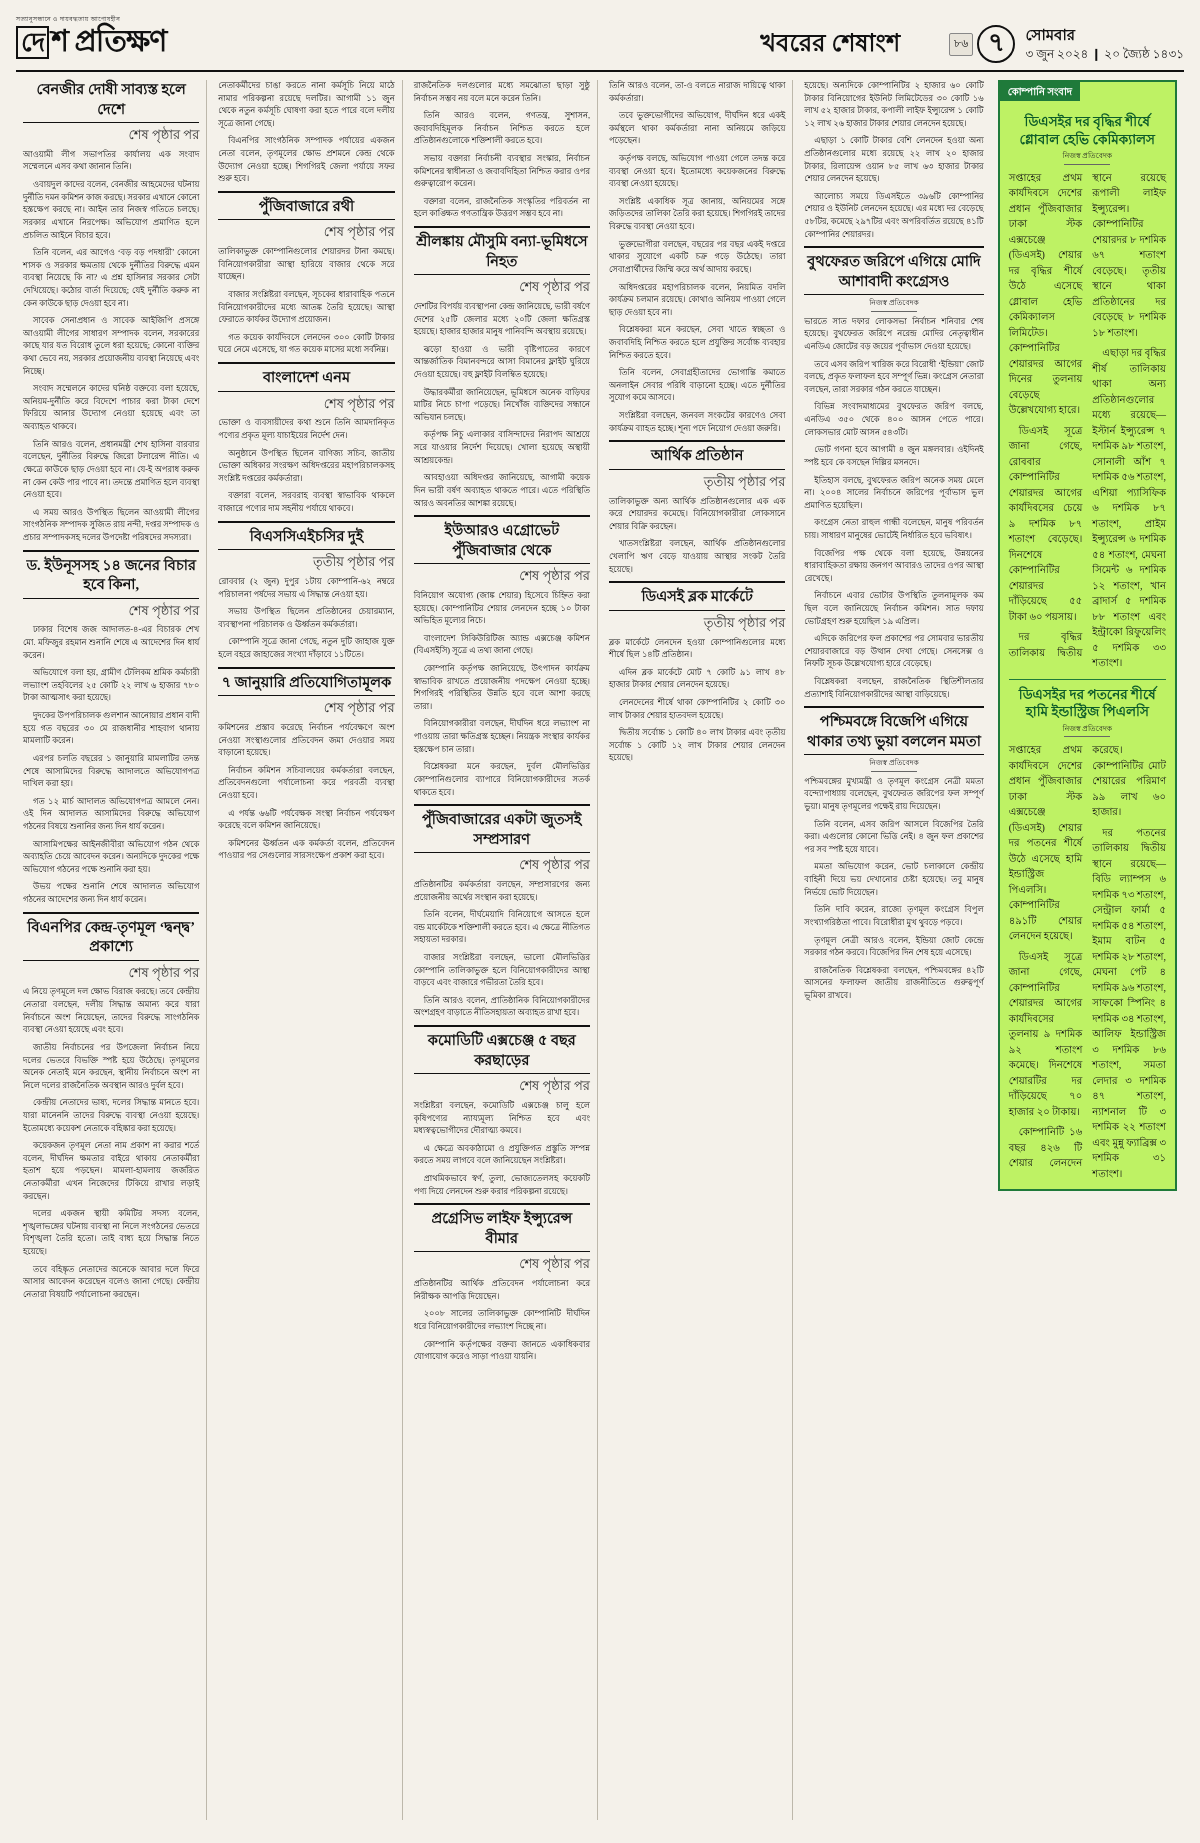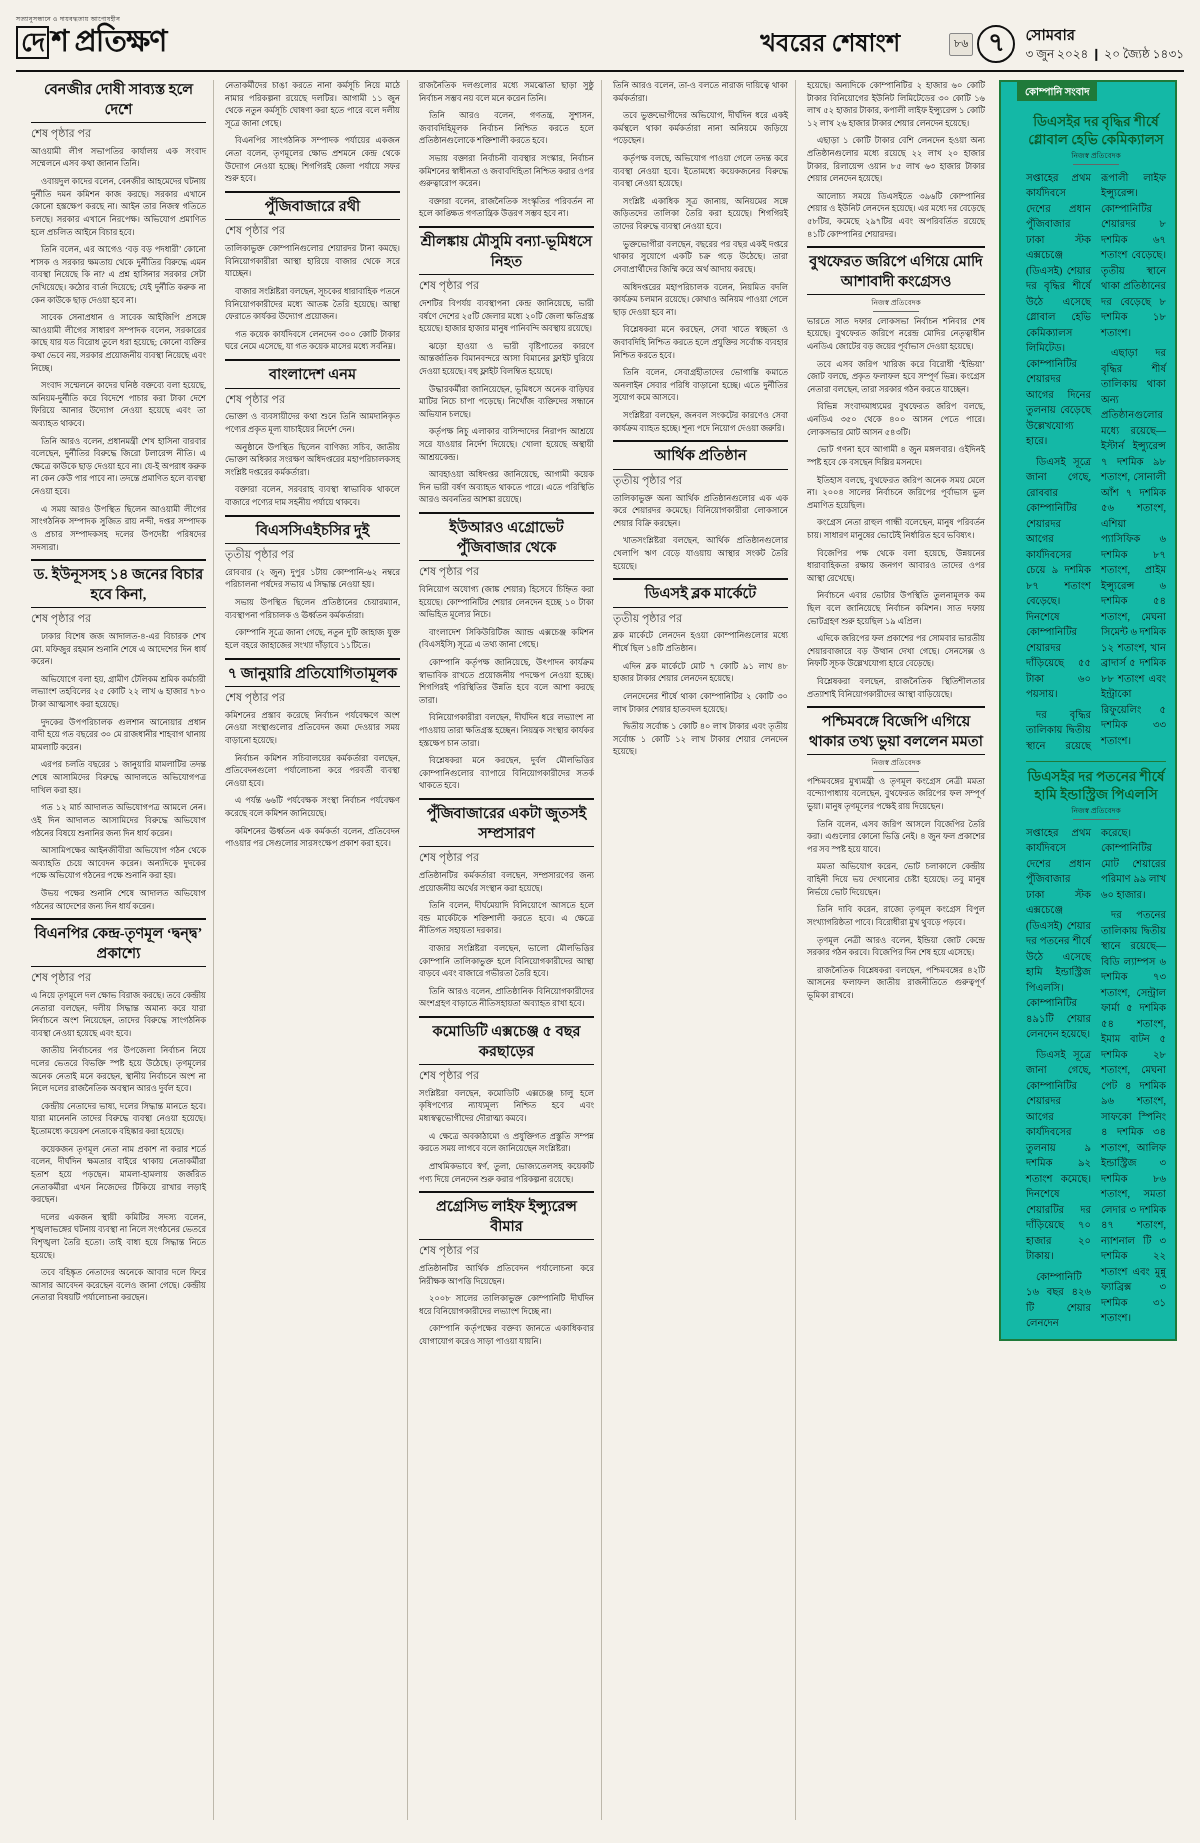--- a/index.html
+++ b/index.html
@@ -20,37 +20,37 @@
   .logo .b { border:2px solid #111; padding:0 3px; margin-right:2px; font-size:26px; }
   .mast-right { display:flex; align-items:center; gap:10px; padding-top:10px; }
   .section-title { font-size:24px; font-weight:bold; }
   .pg-badge { display:flex; align-items:center; gap:4px;padding-left:39px; }
   .pg-badge .sm { font-size:11px; background:#e8e4da; border:1px solid #888; padding:1px 4px; border-radius:2px;}
   .pg-num { font-size:26px; font-weight:bold; border:2px solid #111; border-radius:50%; width:38px; height:38px; display:flex; align-items:center; justify-content:center; }
   .dateblk { text-align:left; font-size:12px; line-height:1.4; }
   .dateblk .day { font-size:15px; font-weight:bold; }
 
   
-  .cols { display:grid; grid-template-columns:repeat(6, 1fr); gap:4px; margin-top:8px; height:1740px;margin-left:8px; }
+  .cols { display:grid; grid-template-columns:repeat(6, 1fr); gap:4px; margin-top:8px; height:1740px; }
   .col { padding:0 7px; border-right:1px solid #bdb8ab; font-size:8.3px; line-height:1.52; text-align:justify; }
   .col:last-child { border-right:none; }
 
   h2.head {
     font-size:14.5px; font-weight:bold; text-align:center; line-height:1.35;
     margin:0 0 2px 0; border-top:2px solid #111; border-bottom:1px solid #111; padding:4px 0 3px 0;
   }
   h2.head.nobt { border-top:none; padding-top:0; }
-  .kicker { font-size:11px; text-align:left; color:#333; margin:0 0 4px 0; }
+  .kicker { font-size:13px; text-align:right; color:#333; margin:0 0 4px 0; }
   .byline { font-size:7.5px; text-align:center; color:#222; margin:0 0 4px 0; }
   .byline .rule { display:block; width:46px; height:1px; background:#666; margin:2px auto 0 auto; }
   p { margin:0 0 5px 0; text-indent:10px; }
   p.first { text-indent:0; }
 
   
-  .cbox { border:2px solid #1f7a3a; margin-top:8px; padding:0 0 8px 16px; background:#14b8a6; grid-column: span 2; }
+  .cbox { border:2px solid #1f7a3a; margin-top:8px; padding:0 0 8px 0; background:#bef264; grid-column: span 2; }
   .cbox-tag { display:inline-block; background:#1f7a3a; color:#fff; font-size:10px; font-weight:bold; padding:2px 8px; margin:0 0 4px 0; }
   .cbox-inner { padding:6px 9px 0 9px; }
   .cbox h3 { font-size:13.5px; font-weight:bold; text-align:center; margin:2px 0 2px 0; color:#0d5c2a; line-height:1.3; }
   .cbox .byline { margin-bottom:5px; }
   .cbox .divider { border-top:1px solid #1f7a3a; margin:8px 0 6px 0; }
   .cbox p { font-size:10px; line-height:1.55; }
   .cbox-cols { column-count:2; column-gap:10px; }
 </style>
 </head>
 <body>

